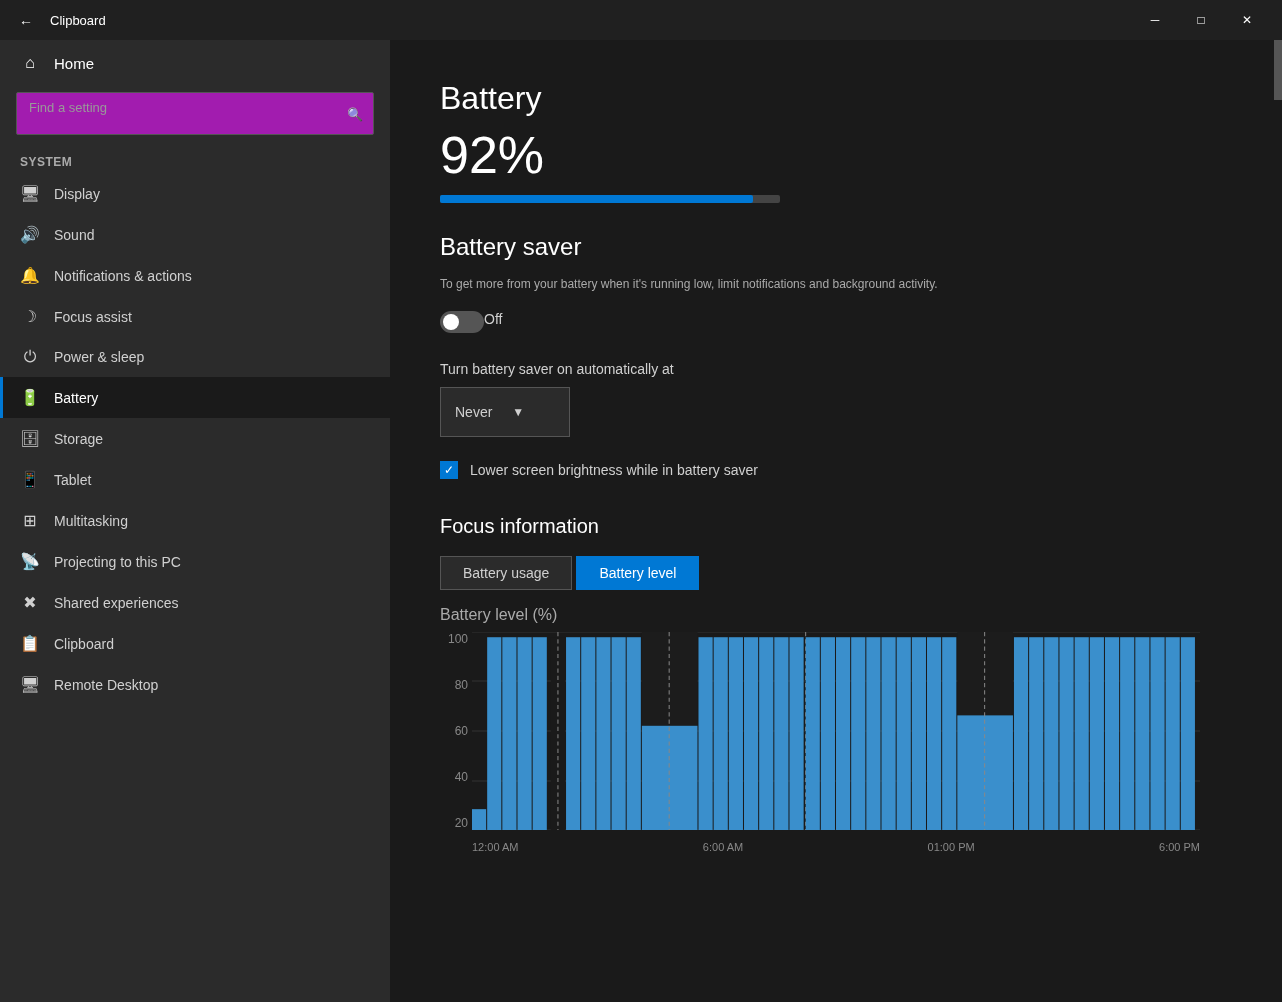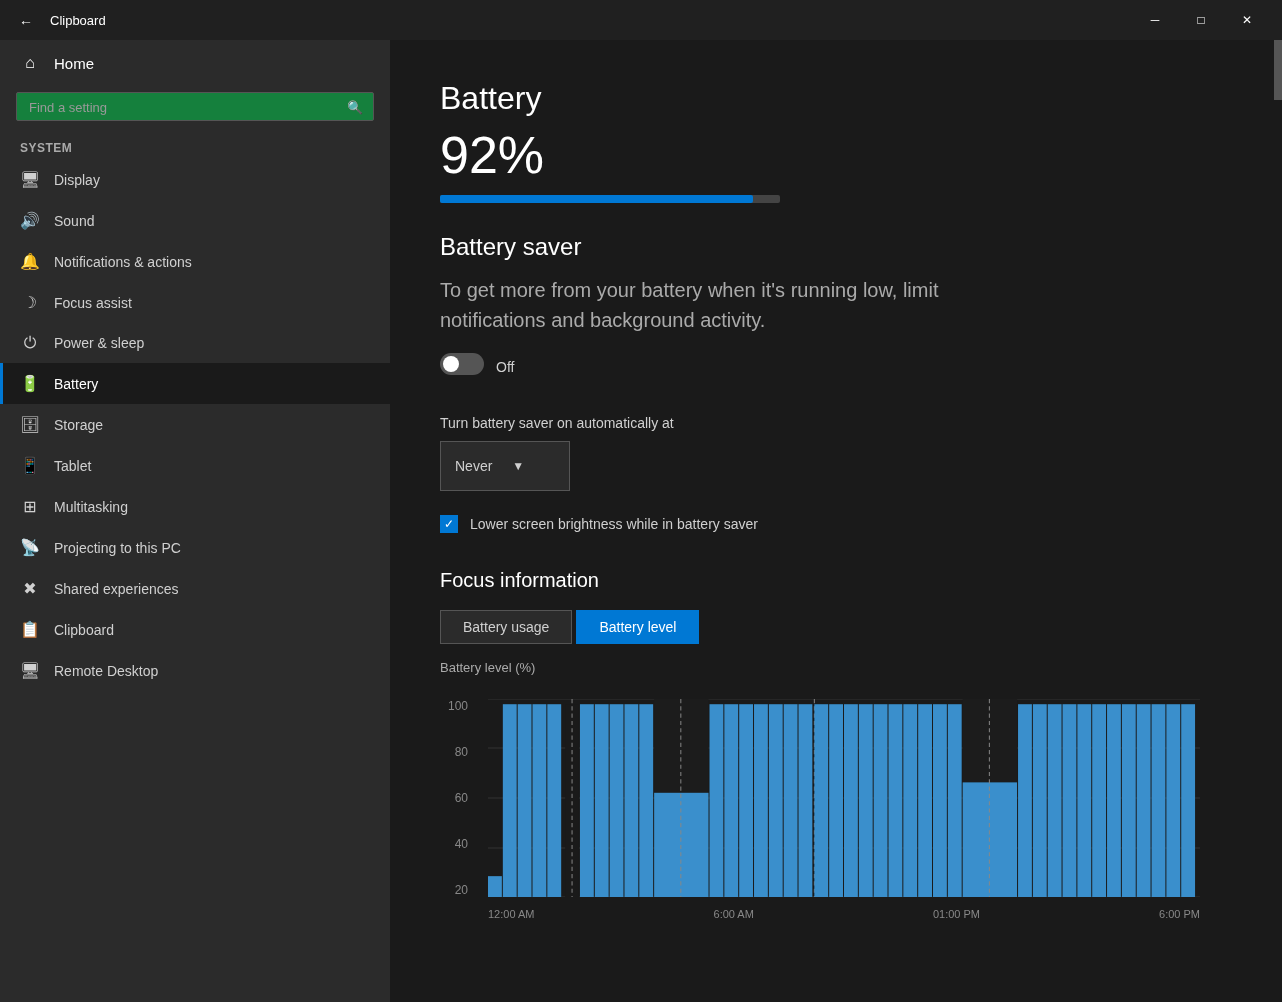--- a/index.html
+++ b/index.html
@@ -75,24 +75,24 @@
       cursor: pointer;
       font-size: 15px;
     }
 
     .sidebar-search {
       margin: 6px 16px 10px;
       position: relative;
     }
     .sidebar-search input {
       width: 100%;
-      background: #15803d;
+      background: #a21caf;
       border: 1px solid #555;
       color: #ccc;
-      padding: 7px 36px 5px 12px;
+      padding: 7px 36px 19px 12px;
       font-size: 13px;
       outline: none;
       border-radius: 2px;
     }
     .sidebar-search input::placeholder { color: #999; }
     .sidebar-search-icon {
       position: absolute;
       right: 10px;
       top: 50%;
       transform: translateY(-50%);
@@ -196,32 +196,31 @@
     }
 
     .section-title {
       font-size: 24px;
       font-weight: 400;
       color: #ffffff;
       margin-bottom: 14px;
     }
 
     .battery-saver-desc {
-      font-size: 20px;
+      font-size: 12px;
       color: #aaa;
       margin-bottom: 18px;
       max-width: 520px;
       line-height: 1.5;
     }
 
     .toggle-row {
       display: flex;
-      align-items: flex-end;
-      gap: 12px;
-      margin-bottom: 40px;
+      align-items: flex-start;
+      margin-bottom: 28px;
     }
 
     .toggle {
       position: relative;
       width: 44px;
       height: 22px;
       cursor: pointer;
     }
     .toggle-track {
       width: 44px;
@@ -312,23 +311,23 @@
       color: #d0d0d0;
     }
     .tab-btn.active {
       background: #0078d4;
       border-color: #0078d4;
       color: #ffffff;
       text-align: right;
     }
 
     .chart-label {
-      font-size: 13px;
+      font-size: 16px;
       color: #aaa;
-      margin-bottom: 24px;
+      margin-bottom: 8px;
     }
 
     .chart-container {
       position: relative;
       width: 100%;
       max-width: 760px;
       height: 220px;
       background: #1a1a1a;
     }
   </style>
@@ -467,21 +466,21 @@
     <div class="tab-row">
       <div class="tab-btn">
         <span>Battery usage</span>
       </div>
       <div class="tab-btn active">
         <span>Battery level</span>
       </div>
     </div>
 
     <div class="chart-label">Battery level (%)</div>
-    <div class="chart-container" style="display:flex; gap:16px;">
+    <div class="chart-container" style="display:flex; gap:0;">
 
       <div style="display:flex; flex-direction:column; justify-content:space-between; padding-bottom:22px; font-size:12px; color:#888; width:32px; text-align:right; padding-right:4px; flex-shrink:0;">
         <span>100</span>
         <span>80</span>
         <span>60</span>
         <span>40</span>
         <span>20</span>
       </div>
 
       <div style="flex:1; display:flex; flex-direction:column;">

